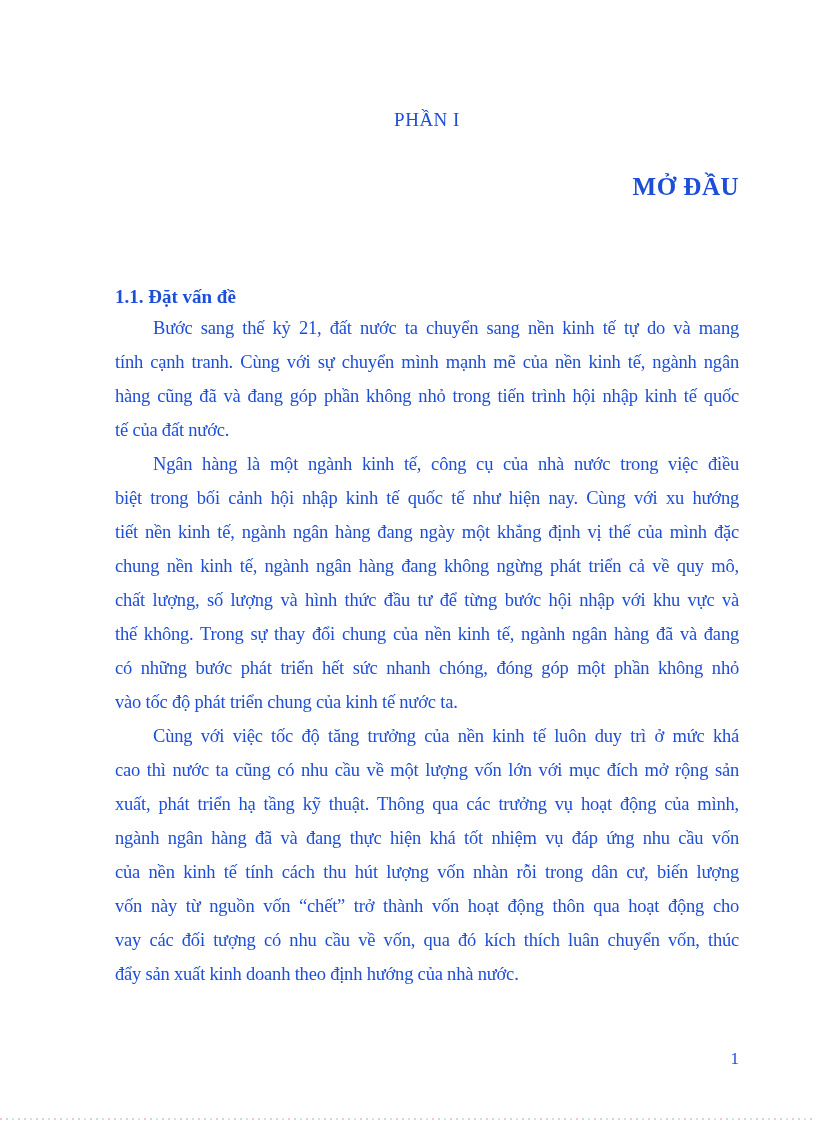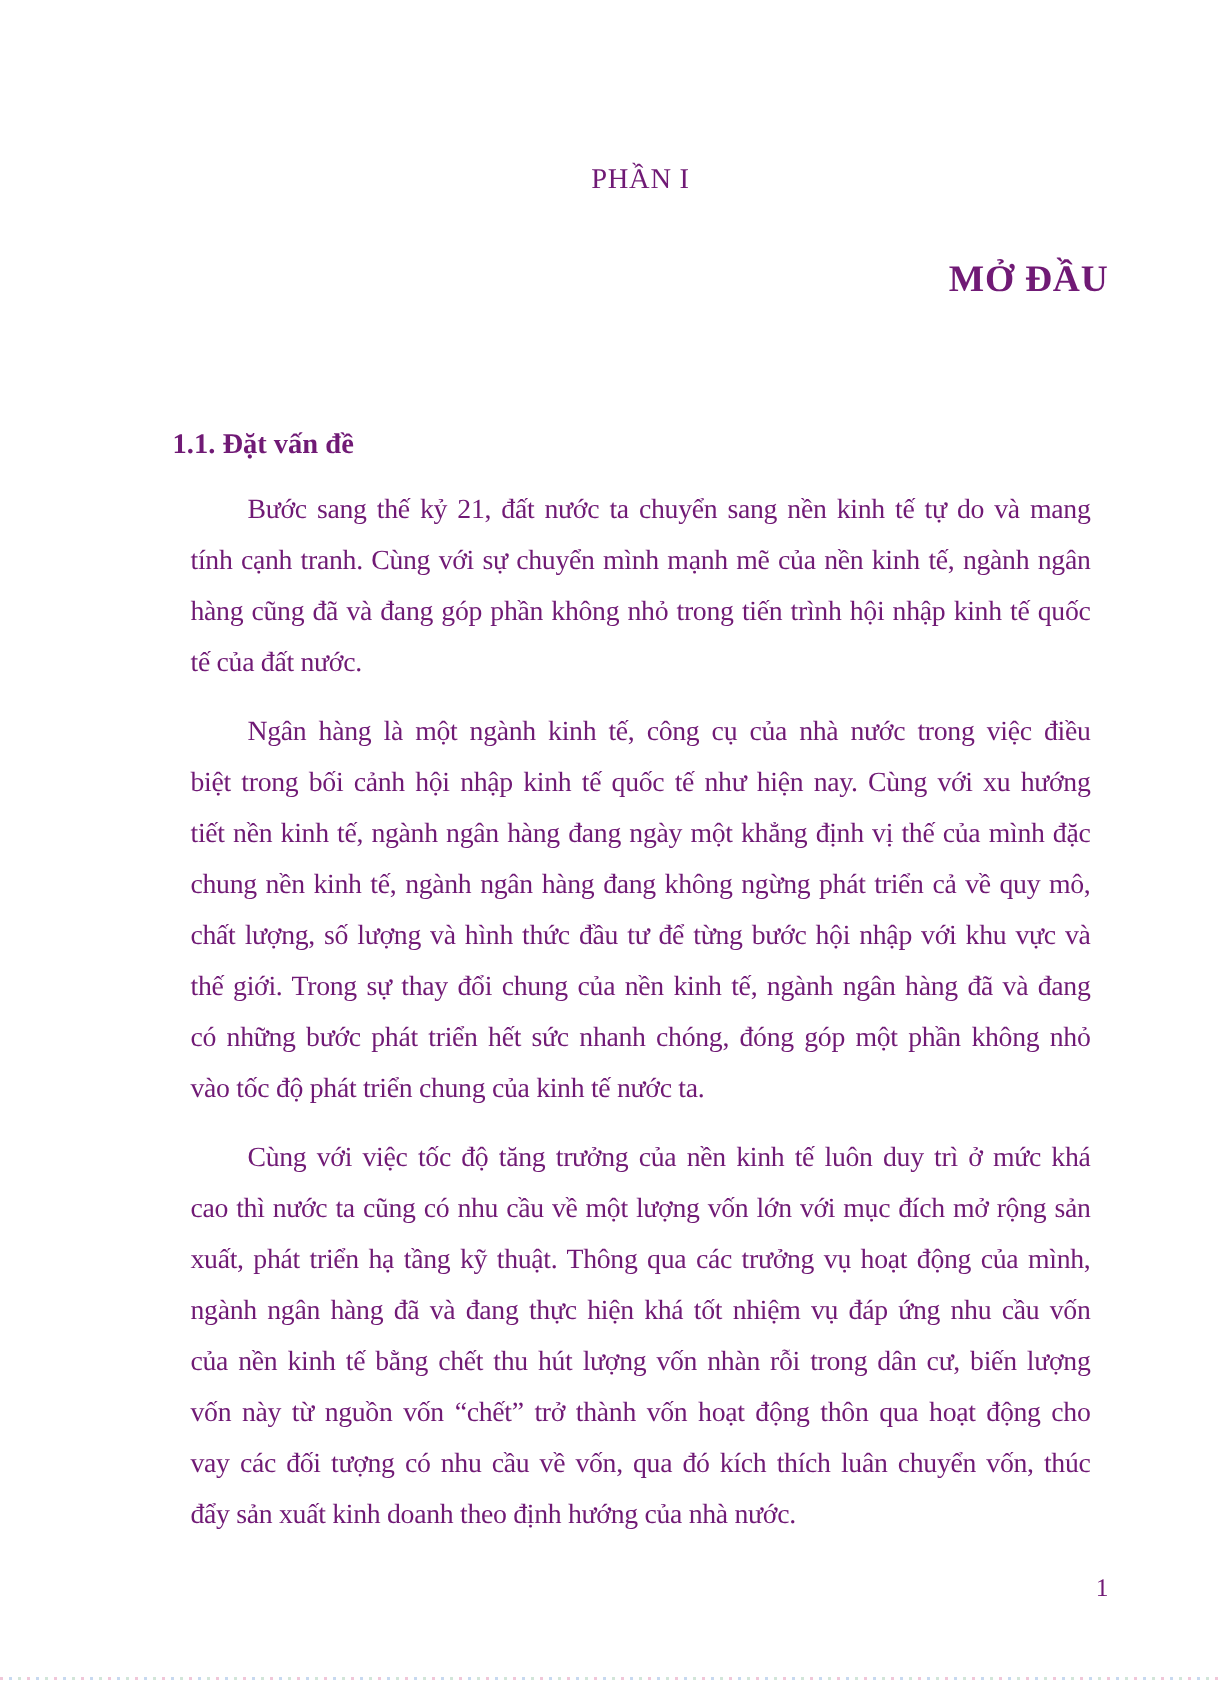--- a/index.html
+++ b/index.html
@@ -6,21 +6,21 @@
     margin: 0;
     padding: 0;
     background: #ffffff;
   }
   .page {
     position: relative;
     width: 816px;
     height: 1123px;
     background: #ffffff;
     font-family: "Liberation Serif", "DejaVu Serif", serif;
-    color: #701a75;
+    color: #1d4ed8;
     overflow: hidden;
   }
   .part-label {
     position: absolute;
     top: 109px;
     left: 115px;
     width: 624px;
     text-align: center;
     font-size: 19px;
     letter-spacing: 0.5px;
@@ -47,21 +47,21 @@
   }
   .content {
     position: absolute;
     top: 311px;
     left: 115px;
     width: 624px;
     font-size: 18.5px;
     line-height: 34px;
     letter-spacing: -0.2px;
   }
-  .paragraph { margin: 12px; }
+  .paragraph { margin: 0; }
   .line {
     white-space: nowrap;
     text-align: justify;
     text-align-last: justify;
     overflow: visible;
   }
   .line.first { text-indent: 38px; }
   .line.last  { text-align-last: left; }
   .page-number {
     position: absolute;
@@ -106,30 +106,30 @@
         <div class="line">tính cạnh tranh. Cùng với sự chuyển mình mạnh mẽ của nền kinh tế, ngành ngân</div>
         <div class="line">hàng cũng đã và đang góp phần không nhỏ trong tiến trình hội nhập kinh tế quốc</div>
         <div class="line last">tế của đất nước.</div>
       </div>
       <div class="paragraph">
         <div class="line first">Ngân hàng là một ngành kinh tế, công cụ của nhà nước trong việc điều</div>
         <div class="line">biệt trong bối cảnh hội nhập kinh tế quốc tế như hiện nay. Cùng với xu hướng</div>
         <div class="line">tiết nền kinh tế, ngành ngân hàng đang ngày một khẳng định vị thế của mình đặc</div>
         <div class="line">chung nền kinh tế, ngành ngân hàng đang không ngừng phát triển cả về quy mô,</div>
         <div class="line">chất lượng, số lượng và hình thức đầu tư để từng bước hội nhập với khu vực và</div>
-        <div class="line">thế giới. Trong sự thay đổi chung của nền kinh tế, ngành ngân hàng đã và đang</div>
+        <div class="line">thế không. Trong sự thay đổi chung của nền kinh tế, ngành ngân hàng đã và đang</div>
         <div class="line">có những bước phát triển hết sức nhanh chóng, đóng góp một phần không nhỏ</div>
         <div class="line last">vào tốc độ phát triển chung của kinh tế nước ta.</div>
       </div>
       <div class="paragraph">
         <div class="line first">Cùng với việc tốc độ tăng trưởng của nền kinh tế luôn duy trì ở mức khá</div>
         <div class="line">cao thì nước ta cũng có nhu cầu về một lượng vốn lớn với mục đích mở rộng sản</div>
         <div class="line">xuất, phát triển hạ tầng kỹ thuật. Thông qua các trưởng vụ hoạt động của mình,</div>
         <div class="line">ngành ngân hàng đã và đang thực hiện khá tốt nhiệm vụ đáp ứng nhu cầu vốn</div>
-        <div class="line">của nền kinh tế bằng chết thu hút lượng vốn nhàn rỗi trong dân cư, biến lượng</div>
+        <div class="line">của nền kinh tế tính cách thu hút lượng vốn nhàn rỗi trong dân cư, biến lượng</div>
         <div class="line">vốn này từ nguồn vốn “chết” trở thành vốn hoạt động thôn qua hoạt động cho</div>
         <div class="line">vay các đối tượng có nhu cầu về vốn, qua đó kích thích luân chuyển vốn, thúc</div>
         <div class="line last">đẩy sản xuất kinh doanh theo định hướng của nhà nước.</div>
       </div>
     </div>
 
   <div class="page-number">1</div>
 
   <div class="bottom-dotted-line"></div>
 

